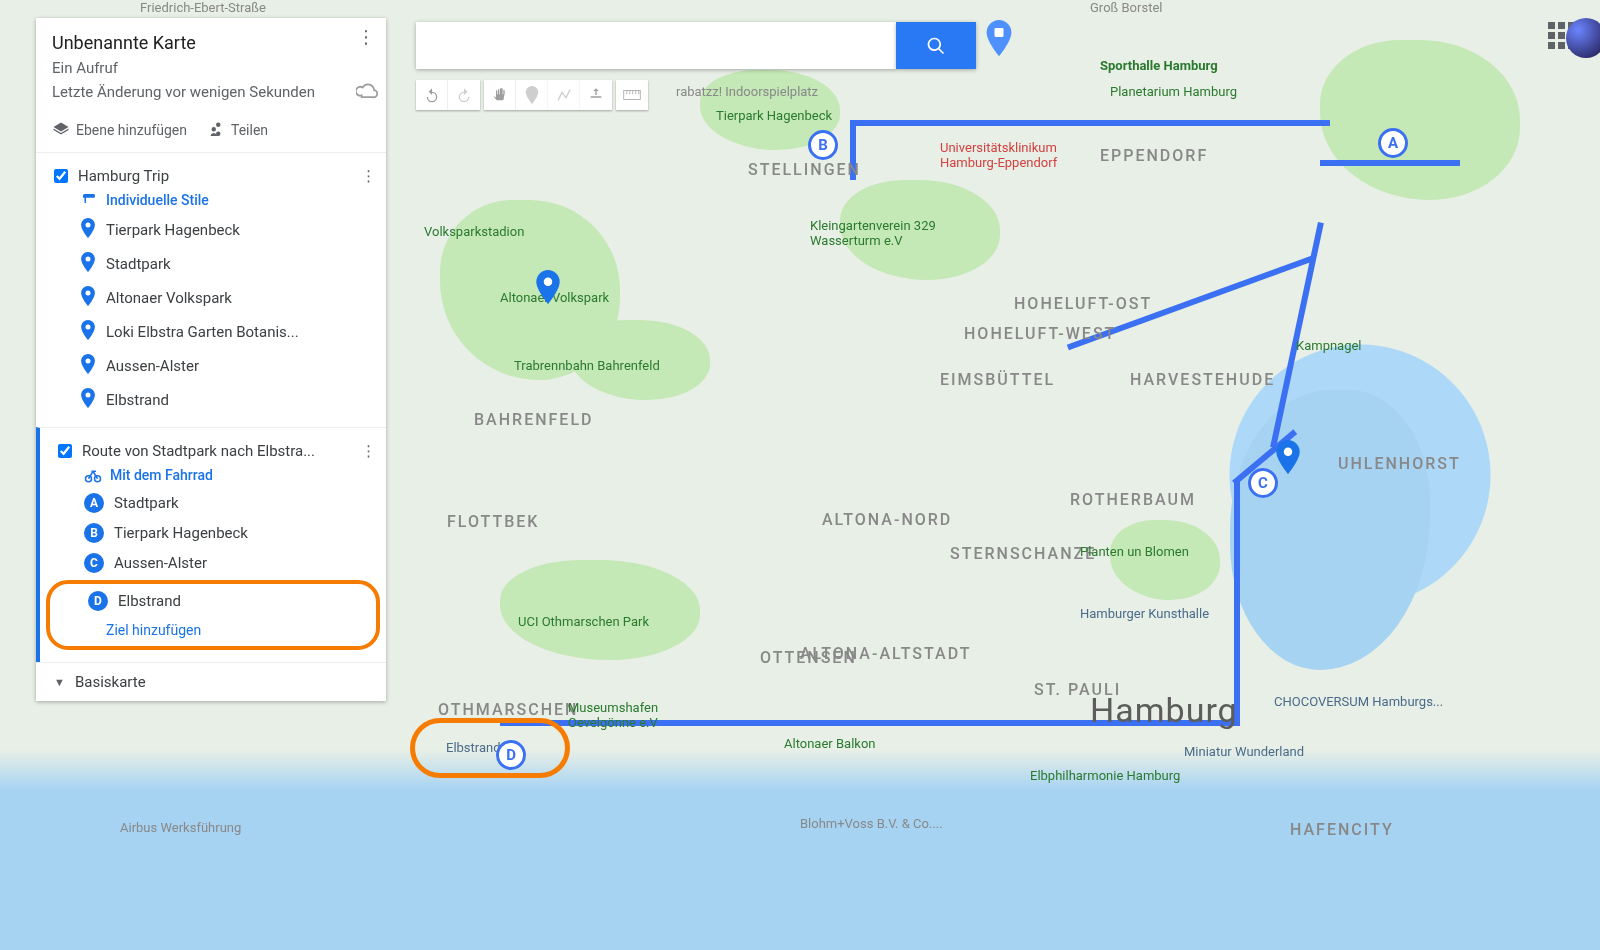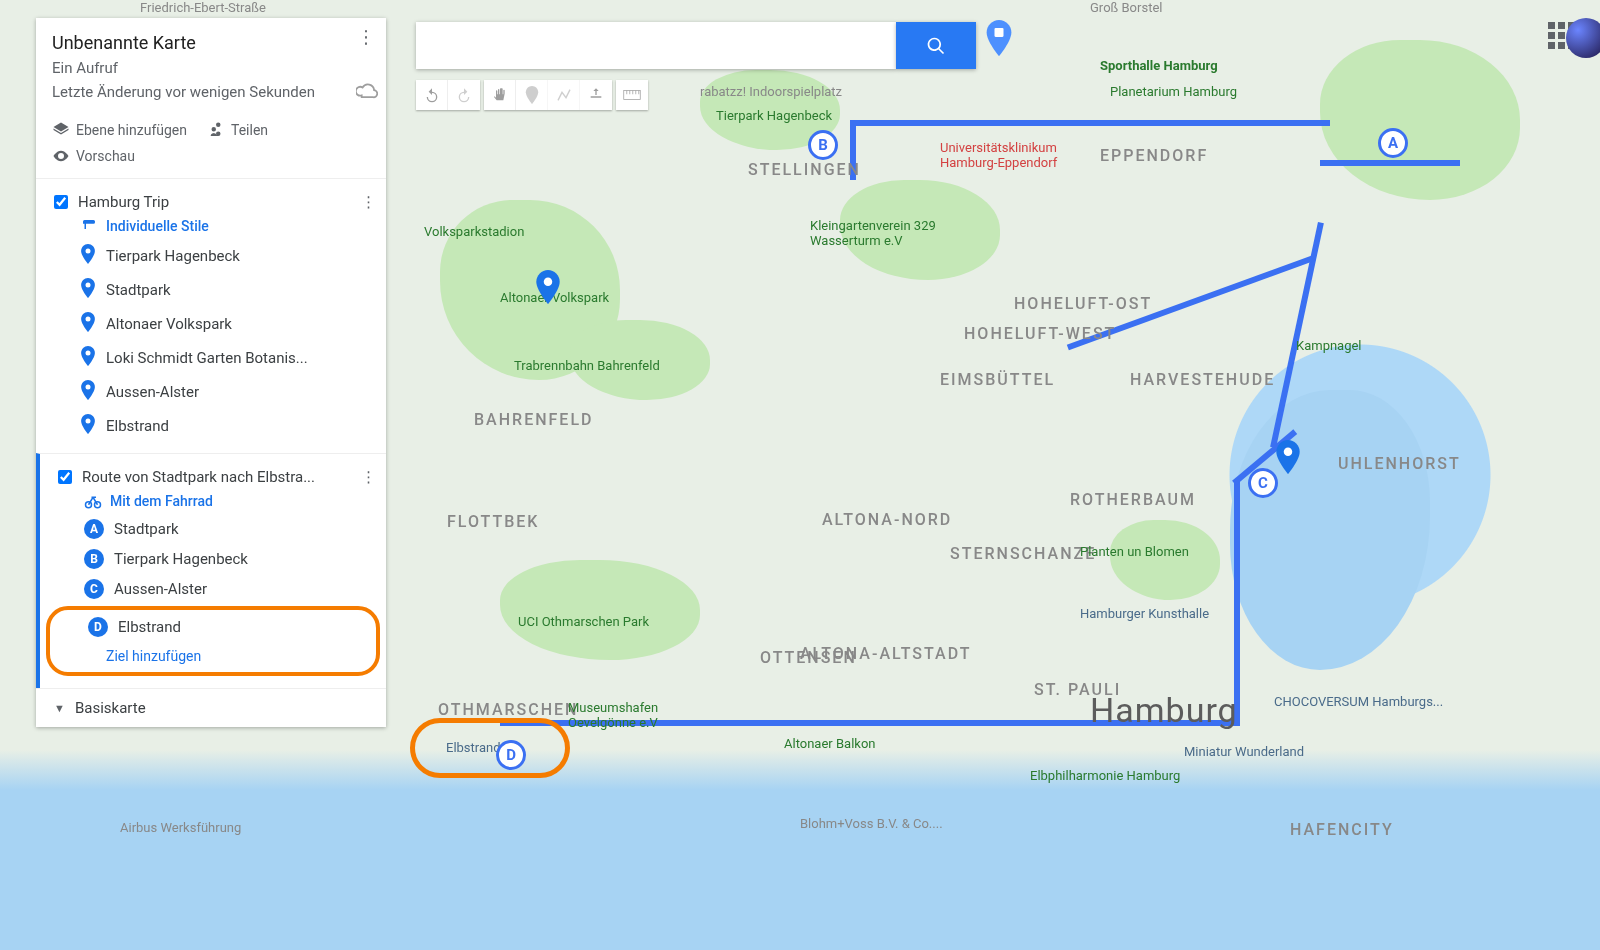--- a/index.html
+++ b/index.html
@@ -112,21 +112,21 @@
   <div class="city-label city-med" style="left:1130px; top:370px;">HARVESTEHUDE</div>
   <div class="city-label city-med" style="left:950px; top:544px;">STERNSCHANZE</div>
   <div class="city-label city-med" style="left:1070px; top:490px;">ROTHERBAUM</div>
   <div class="city-label city-med" style="left:1014px; top:294px;">HOHELUFT-OST</div>
   <div class="city-label city-med" style="left:964px; top:324px;">HOHELUFT-WEST</div>
   <div class="city-label city-med" style="left:1100px; top:146px;">EPPENDORF</div>
   <div class="city-label city-med" style="left:1338px; top:454px;">UHLENHORST</div>
   <div class="city-label city-med" style="left:1290px; top:820px;">HAFENCITY</div>
 
   <div class="poi-label" style="left:716px; top:108px;">Tierpark Hagenbeck</div>
-  <div class="poi-label" style="left:676px; top:84px; color:#888;margin-left:24px;">rabatzz! Indoorspielplatz</div>
+  <div class="poi-label" style="left:676px; top:84px; color:#888;">rabatzz! Indoorspielplatz</div>
   <div class="poi-label" style="left:1110px; top:84px;">Planetarium Hamburg</div>
   <div class="poi-label" style="left:1100px; top:58px;font-weight:bold;">Sporthalle Hamburg</div>
   <div class="poi-label poi-red" style="left:940px; top:140px; max-width:160px;">Universitätsklinikum Hamburg-Eppendorf</div>
   <div class="poi-label" style="left:424px; top:224px;">Volksparkstadion</div>
   <div class="poi-label" style="left:500px; top:290px;">Altonaer Volkspark</div>
   <div class="poi-label" style="left:514px; top:358px;">Trabrennbahn Bahrenfeld</div>
   <div class="poi-label" style="left:810px; top:218px; max-width:150px;">Kleingartenverein 329 Wasserturm e.V</div>
   <div class="poi-label" style="left:518px; top:614px;">UCI Othmarschen Park</div>
   <div class="poi-label" style="left:1080px; top:544px;">Planten un Blomen</div>
   <div class="poi-label" style="left:1080px; top:606px; color:#4a6b8a;">Hamburger Kunsthalle</div>
@@ -191,28 +191,20 @@
           </svg>
         <span>Ebene hinzufügen</span>
       </div>
       <div class="act">
         <svg width="18" height="18" viewBox="0 0 24 24">
             <path fill="#5f6368" d="M15 8a3 3 0 1 0-3-3 3 3 0 0 0 3 3zM9 14a3 3 0 1 0-3-3 3 3 0 0 0 3 3zm6 0a3 3 0 1 0 3 3 3 3 0 0 0-3-3zM5 20v-1c0-2 4-3 4-3s4 1 4 3v1H5z"></path>
           </svg>
         <span>Teilen</span>
       </div>
     </div>
-    <div class="act-row">
-      <div class="act">
-        <svg width="18" height="18" viewBox="0 0 24 24">
-            <path fill="#5f6368" d="M12 5C6 5 2 12 2 12s4 7 10 7 10-7 10-7-4-7-10-7zm0 11a4 4 0 1 1 4-4 4 4 0 0 1-4 4z"></path>
-          </svg>
-        <span>Vorschau</span>
-      </div>
-    </div>
   </div>
 
   <div class="layer-block">
     <div class="layer-head">
       <input type="checkbox" checked="" style="">
       <span>Hamburg Trip</span>
       <span class="more">⋮</span>
     </div>
     <div class="layer-sub">
       <svg width="18" height="18" viewBox="0 0 24 24">
@@ -239,21 +231,21 @@
             <path fill="#1a73e8" d="M12 0C6 0 1 5 1 11c0 8 11 21 11 21s11-13 11-21C23 5 18 0 12 0z"></path>
             <circle cx="12" cy="11" r="4" fill="#fff"></circle>
           </svg></span>
         <span>Altonaer Volkspark</span>
       </div>
     <div class="place-item">
         <span class="place-pin"><svg width="16" height="20" viewBox="0 0 24 32">
             <path fill="#1a73e8" d="M12 0C6 0 1 5 1 11c0 8 11 21 11 21s11-13 11-21C23 5 18 0 12 0z"></path>
             <circle cx="12" cy="11" r="4" fill="#fff"></circle>
           </svg></span>
-        <span>Loki Schmidt Garten Botanis...</span>
+        <span>Loki Elbstra Garten Botanis...</span>
       </div>
     <div class="place-item">
         <span class="place-pin"><svg width="16" height="20" viewBox="0 0 24 32">
             <path fill="#1a73e8" d="M12 0C6 0 1 5 1 11c0 8 11 21 11 21s11-13 11-21C23 5 18 0 12 0z"></path>
             <circle cx="12" cy="11" r="4" fill="#fff"></circle>
           </svg></span>
         <span>Aussen-Alster</span>
       </div>
     <div class="place-item">
         <span class="place-pin"><svg width="16" height="20" viewBox="0 0 24 32">

